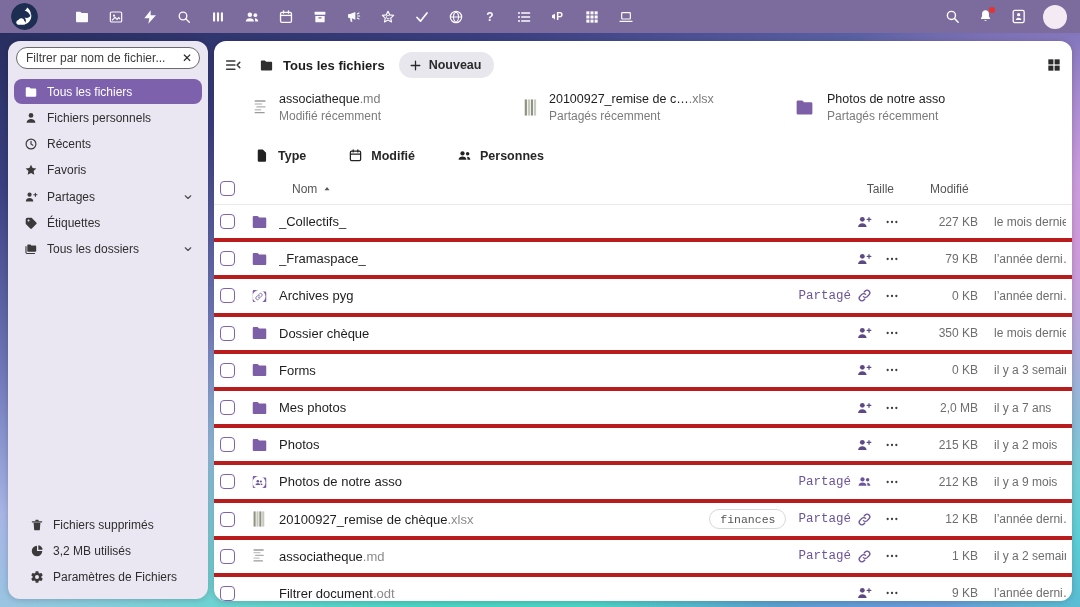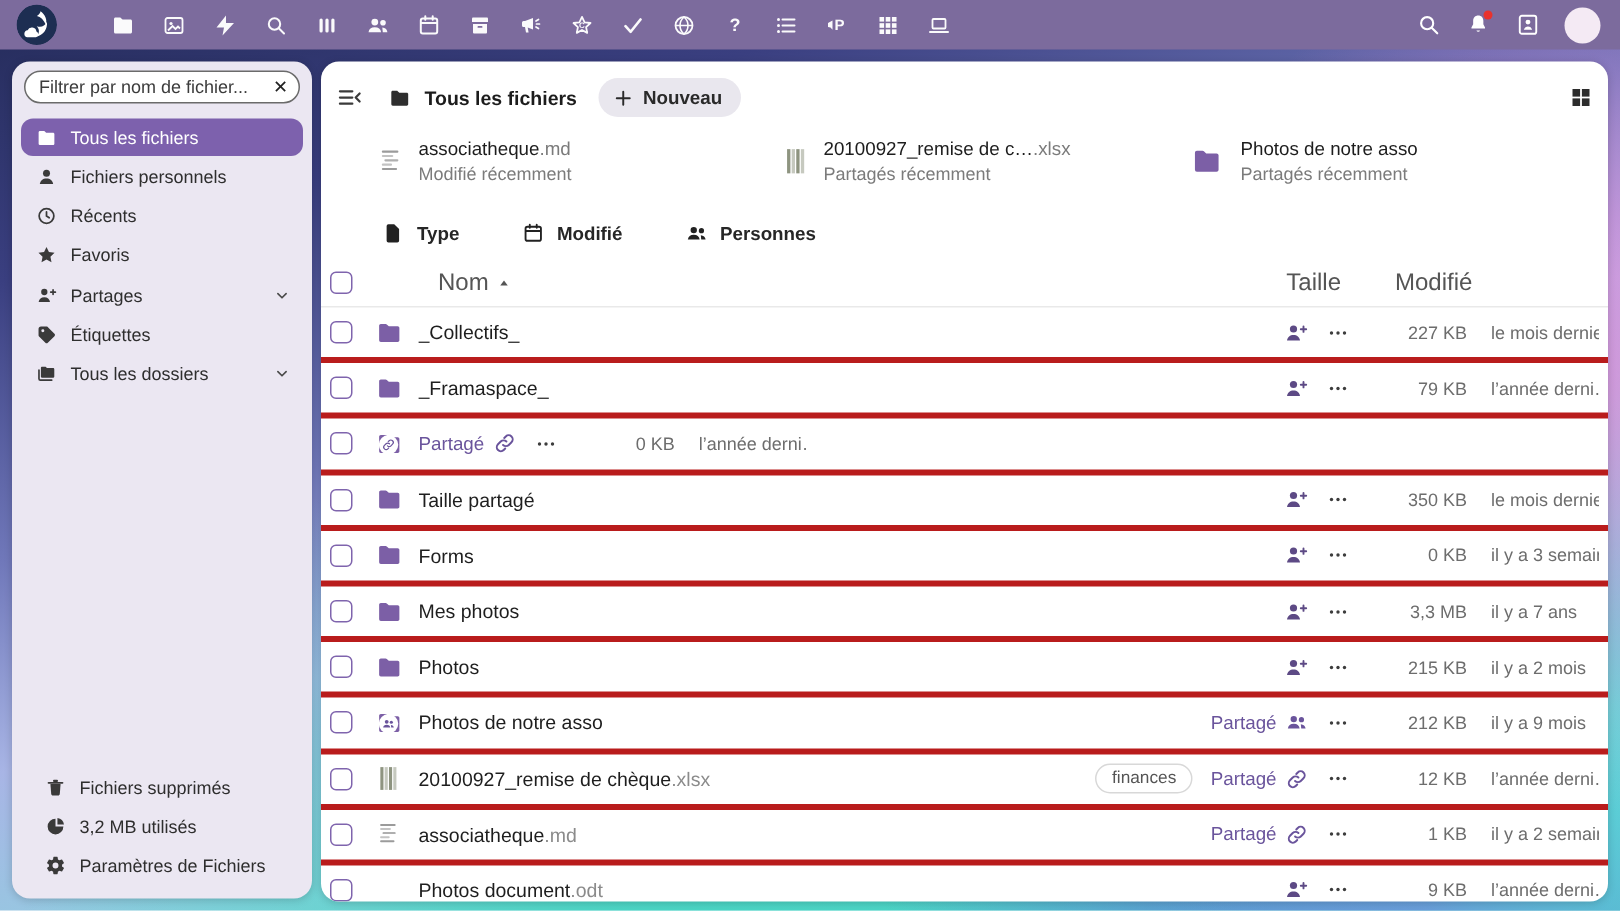--- a/index.html
+++ b/index.html
@@ -74,21 +74,21 @@
   .reco-name .ext { color:#7b7b7b; }
   .reco-sub { font-size:12px; color:#7b7b7b; margin-top:3px; }
 
   .chips { position:absolute; top:107px; left:41px; display:flex; align-items:center; gap:42px; }
   .chip { display:flex; align-items:center; gap:8px; font-size:12.5px; font-weight:bold; color:#262626; cursor:pointer; }
   .chip .cicon { width:15px; height:15px; color:#222; }
   .chip .cicon svg { width:15px; height:15px; }
 
   .table { position:absolute; top:132px; left:0; right:0; bottom:0; }
   .thead { height:32px; display:flex; align-items:center; padding:0 6px 0 6px;
-    border-bottom:1px solid #e9e9e9; color:#555; font-size:16px; }
+    border-bottom:1px solid #e9e9e9; color:#555; font-size:12px; }
   .cb { width:15px; height:15px; border:1.8px solid #7f64ad; border-radius:4px; background:#fff;
     flex:none; margin-right:13px; cursor:pointer; }
   .thead .sortlbl { display:flex; align-items:center; gap:5px; margin-left:44px; font-weight:500; cursor:pointer; }
   .sortlbl svg { width:10px; height:10px; color:#555; }
   .th-right { margin-left:auto; display:flex;gap:20px; }
   .th-size { width:106px; text-align:right; cursor:pointer; }
   .th-mod { width:92px; padding-left:16px; text-align:left; cursor:pointer; }
   .th-pad { width:40px; }
 
   .trow { height:37.2px; display:flex; align-items:center; padding:0 6px;
@@ -96,21 +96,21 @@
   .rowicon { width:22px; height:20px; position:relative; flex:none; margin-right:9px;
     display:flex; align-items:center; justify-content:center; }
   .rowicon svg.main { width:21px; height:18px; }
   .rowicon .fcolor { color:#7c5fa6; }
   .badge { position:absolute; left:50%; top:50%; transform:translate(-50%,-46%);
     width:13px; height:13px; border-radius:50%; background:#fff;
     display:flex; align-items:center; justify-content:center; }
   .badge svg { width:9px; height:9px; color:#6a549c; }
   .fname { flex:1; font-size:13px; color:#1e1e1e; white-space:nowrap; overflow:hidden; }
   .fname .ext { color:#8b8b8b; }
-  .status { display:flex; align-items:center; justify-content:flex-end; gap:12px; }
+  .status { display:flex; align-items:center; justify-content:flex-end; gap:12px;font-family:Liberation Mono, monospace; }
   .tagchip { height:20px; padding:0 10px; border:1.5px solid #d8d8d8; border-radius:11px;
     display:flex; align-items:center; font-size:11.5px; color:#555; }
   .sharedgrp { display:flex; align-items:center; gap:6px; color:#6a549c; }
   .sharedgrp .slabel { font-size:12.5px; }
   .sharedgrp svg { width:15px; height:15px; }
   .shareplus { width:16px; height:16px; color:#5d4a85; }
   .shareplus svg { width:16px; height:16px; }
   .dotsbtn { width:40px; display:flex; justify-content:center; color:#3d3d3d; flex:none; }
   .dotsbtn svg { width:16px; height:16px; }
   .fsize { width:66px; text-align:right; font-size:12px; color:#6d6d6d; flex:none; }
@@ -616,20 +616,21 @@
       <span class="rowicon">
         <svg class="main" viewBox="0 0 24 24" fill="#7c5fa6">
             <use href="#s-folder"></use>
           </svg>
         <span class="badge">
             <svg viewBox="0 0 24 24">
               <use href="#s-link"></use>
             </svg>
           </span>
       </span>
+      <span class="fname"><span>Archives pyg</span></span>
       <span class="status">
         <span class="sharedgrp">
           <span class="slabel">Partagé</span>
           <svg viewBox="0 0 24 24">
               <use href="#s-link"></use>
             </svg>
         </span>
       </span>
       <span class="dotsbtn">
           <svg viewBox="0 0 24 24" fill="currentColor">
@@ -640,21 +641,21 @@
       <span class="fdate">l’année derni…</span>
     </div>
 
     <div class="trow">
       <span class="cb"></span>
       <span class="rowicon">
           <svg class="main" viewBox="0 0 24 24" fill="#7c5fa6">
             <use href="#s-folder"></use>
           </svg>
         </span>
-      <span class="fname"><span>Taille partagé</span></span>
+      <span class="fname"><span>Dossier chèque</span></span>
       <span class="status">
           <span class="shareplus">
             <svg viewBox="0 0 24 24" fill="currentColor">
               <use href="#s-user-plus"></use>
             </svg>
           </span>
         </span>
       <span class="dotsbtn">
           <svg viewBox="0 0 24 24" fill="currentColor">
             <use href="#s-dots"></use>
@@ -701,21 +702,21 @@
             <svg viewBox="0 0 24 24" fill="currentColor">
               <use href="#s-user-plus"></use>
             </svg>
           </span>
         </span>
       <span class="dotsbtn">
           <svg viewBox="0 0 24 24" fill="currentColor">
             <use href="#s-dots"></use>
           </svg>
         </span>
-      <span class="fsize">3,3 MB</span>
+      <span class="fsize">2,0 MB</span>
       <span class="fdate">il y a 7 ans</span>
     </div>
 
     <div class="trow">
       <span class="cb"></span>
       <span class="rowicon">
           <svg class="main" viewBox="0 0 24 24" fill="#7c5fa6">
             <use href="#s-folder"></use>
           </svg>
         </span>
@@ -813,21 +814,21 @@
             <use href="#s-dots"></use>
           </svg>
         </span>
       <span class="fsize">1 KB</span>
       <span class="fdate">il y a 2 semaines</span>
     </div>
 
     <div class="trow">
       <span class="cb"></span>
       <span class="rowicon"></span>
-      <span class="fname"><span>Photos document</span><span class="ext">.odt</span></span>
+      <span class="fname"><span>Filtrer document</span><span class="ext">.odt</span></span>
       <span class="status">
           <span class="shareplus">
             <svg viewBox="0 0 24 24" fill="currentColor">
               <use href="#s-user-plus"></use>
             </svg>
           </span>
         </span>
       <span class="dotsbtn">
           <svg viewBox="0 0 24 24" fill="currentColor">
             <use href="#s-dots"></use>

